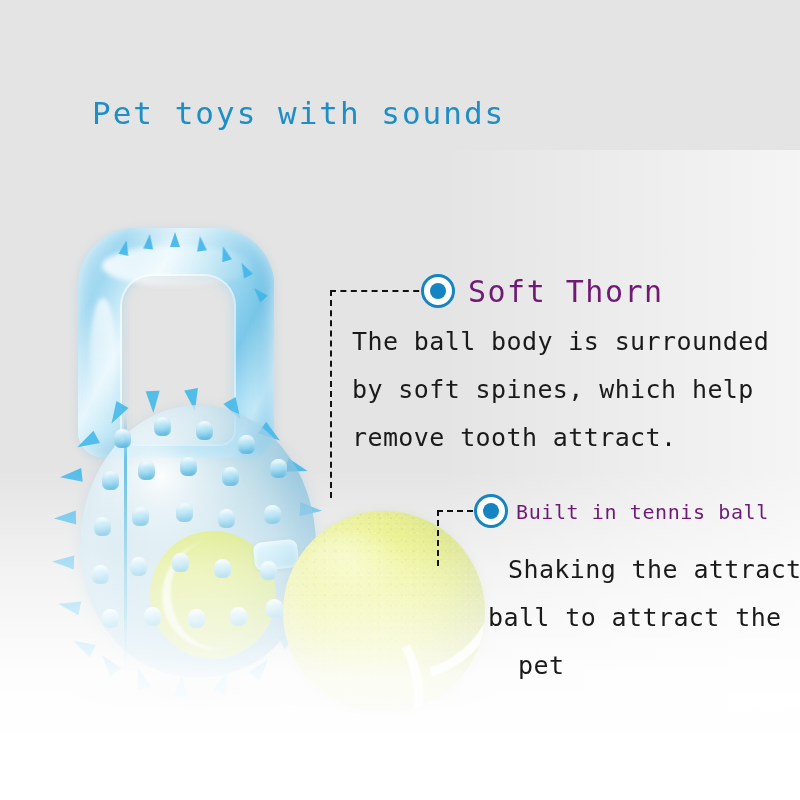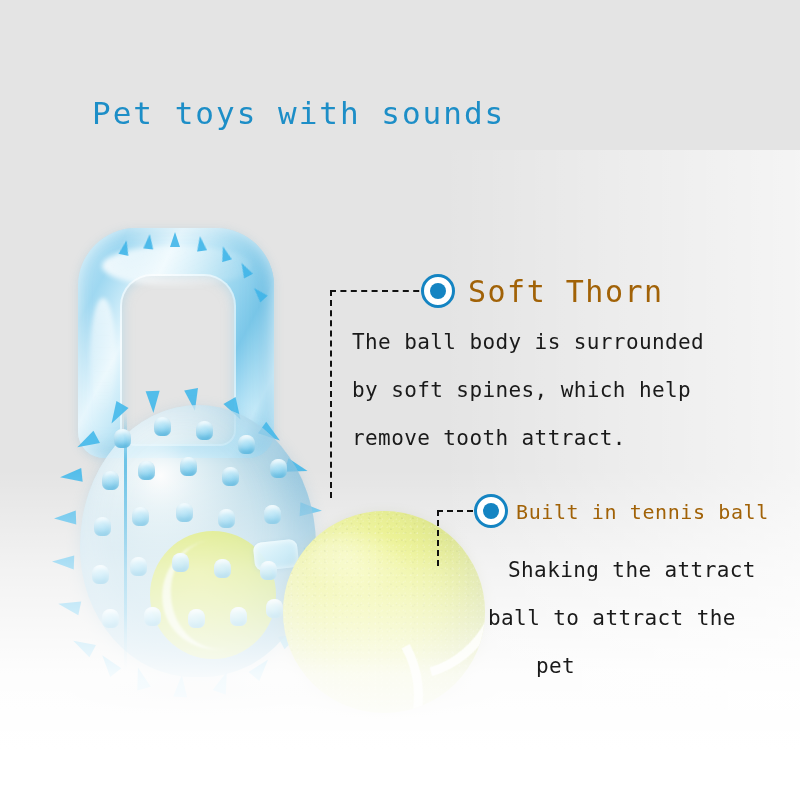--- a/index.html
+++ b/index.html
@@ -331,31 +331,31 @@
     position: absolute;
     left: 50%; top: 50%;
     width: 16px; height: 16px;
     margin: -8px 0 0 -8px;
     border-radius: 50%;
     background: #1484c2;
   }
 
   .c-head {
     position: absolute;
-    color: #a16207;
+    color: #701a75;
     white-space: nowrap;
     text-align: center;
   }
   .c-head.big { font-size: 30px; letter-spacing: 1.5px; }
   .c-head.small { font-size: 20px; letter-spacing: 0.6px; }
 
   .c-body {
     position: absolute;
     color: #1a1a1a;
-    font-size: 21px;
+    font-size: 25px;
     line-height: 48px;
     letter-spacing: 0.4px;
     white-space: pre;
   }
 </style>
 </head>
 <body>
 
 <div id="page">
 
@@ -459,16 +459,16 @@
     <div class="c-body" style="left:352px; top:414px;">remove tooth attract.</div>
   </div>
 
   <div class="callout">
     <div class="leader-v" style="left:437px; top:510px; height:56px;"></div>
     <div class="leader-h" style="left:437px; top:510px; width:56px;"></div>
     <div class="bullseye" style="left:474px; top:494px;"></div>
     <div class="c-head small" style="left:516px; top:500px;">Built in tennis ball</div>
     <div class="c-body" style="left:508px; top:546px;">Shaking the attract</div>
     <div class="c-body" style="left:488px; top:594px;">ball to attract the</div>
-    <div class="c-body" style="left:536px; top:642px;">pet</div>
+    <div class="c-body" style="left:518px; top:642px;">pet</div>
   </div>
 
 </div>
 
 </body></html>

